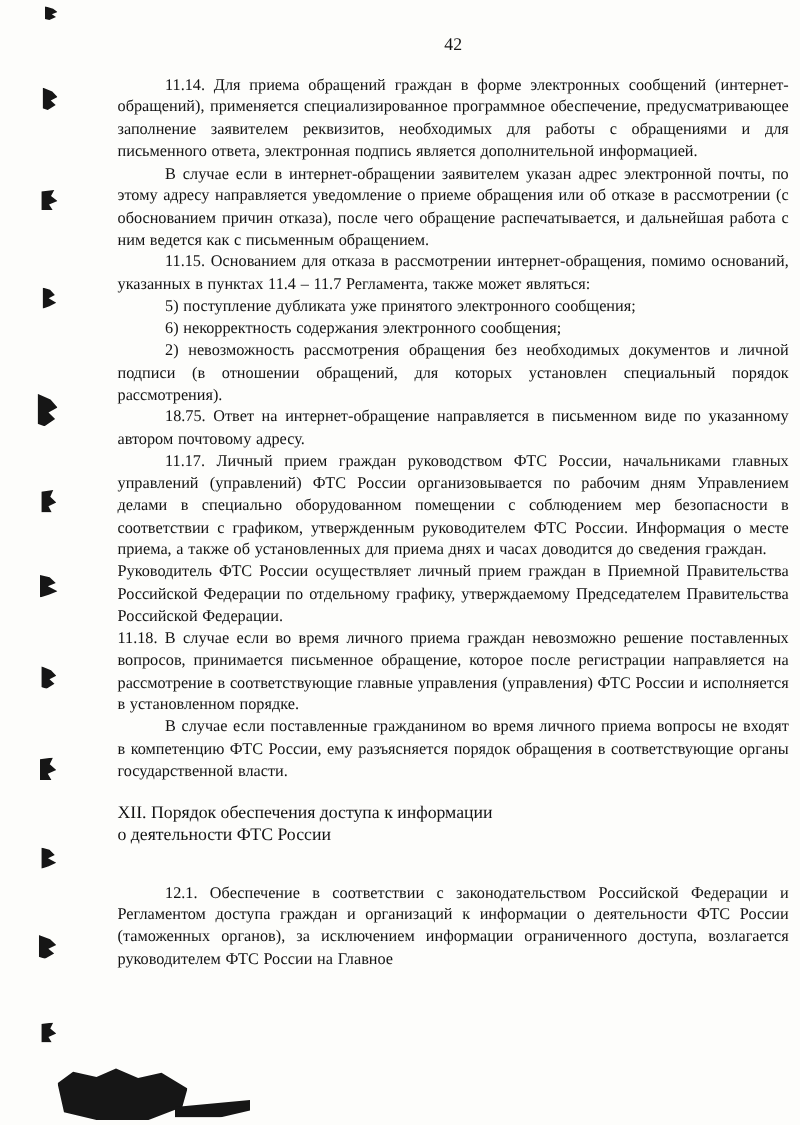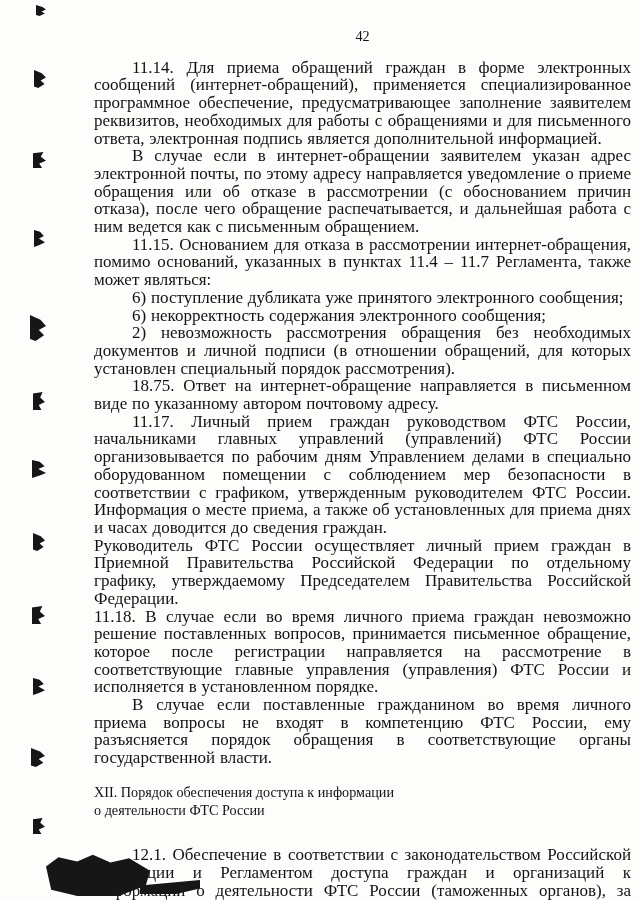--- a/index.html
+++ b/index.html
@@ -29,21 +29,21 @@
   }
   .page-number {
     text-align: center;
     font-size: 14.2px;
     line-height: 17.7px;
     margin-bottom: 13px;
   }
   p.body-par {
     margin: 0;
     text-align: justify;
-    font-size: 17px;
+    font-size: 13px;
     line-height: 17.7px;
     word-spacing: 0.5px;
   }
   p.indent {
     text-indent: 38px;
   }
   .section-heading {
     text-align: left;
     font-size: 14.2px;
     line-height: 17.7px;
@@ -70,21 +70,21 @@
 
 <div class="page">
 
   <div class="content">
 
     <div class="page-number">42</div>
 
     <p class="body-par indent">11.14. Для приема обращений граждан в форме электронных сообщений (интернет-обращений), применяется специализированное программное обеспечение, предусматривающее заполнение заявителем реквизитов, необходимых для работы с обращениями и для письменного ответа, электронная подпись является дополнительной информацией.</p>
     <p class="body-par indent">В случае если в интернет-обращении заявителем указан адрес электронной почты, по этому адресу направляется уведомление о приеме обращения или об отказе в рассмотрении (с обоснованием причин отказа), после чего обращение распечатывается, и дальнейшая работа с ним ведется как с письменным обращением.</p>
     <p class="body-par indent">11.15. Основанием для отказа в рассмотрении интернет-обращения, помимо оснований, указанных в пунктах 11.4 – 11.7 Регламента, также может являться:</p>
-    <p class="body-par indent">6) поступление дубликата уже принятого электронного сообщения;</p>
+    <p class="body-par indent">5) поступление дубликата уже принятого электронного сообщения;</p>
     <p class="body-par indent">6) некорректность содержания электронного сообщения;</p>
     <p class="body-par indent">2) невозможность рассмотрения обращения без необходимых документов и личной подписи (в отношении обращений, для которых установлен специальный порядок рассмотрения).</p>
     <p class="body-par indent">18.75. Ответ на интернет-обращение направляется в письменном виде по указанному автором почтовому адресу.</p>
     <p class="body-par indent">11.17. Личный прием граждан руководством ФТС России, начальниками главных управлений (управлений) ФТС России организовывается по рабочим дням Управлением делами в специально оборудованном помещении с соблюдением мер безопасности в соответствии с графиком, утвержденным руководителем ФТС России. Информация о месте приема, а также об установленных для приема днях и часах доводится до сведения граждан.</p>
     <p class="body-par">Руководитель ФТС России осуществляет личный прием граждан в Приемной Правительства Российской Федерации по отдельному графику, утверждаемому Председателем Правительства Российской Федерации.</p>
     <p class="body-par">11.18. В случае если во время личного приема граждан невозможно решение поставленных вопросов, принимается письменное обращение, которое после регистрации направляется на рассмотрение в соответствующие главные управления (управления) ФТС России и исполняется в установленном порядке.</p>
     <p class="body-par indent">В случае если поставленные гражданином во время личного приема вопросы не входят в компетенцию ФТС России, ему разъясняется порядок обращения в соответствующие органы государственной власти.</p>
 
     <div class="section-heading">
       <div>XII. Порядок обеспечения доступа к информации</div>

